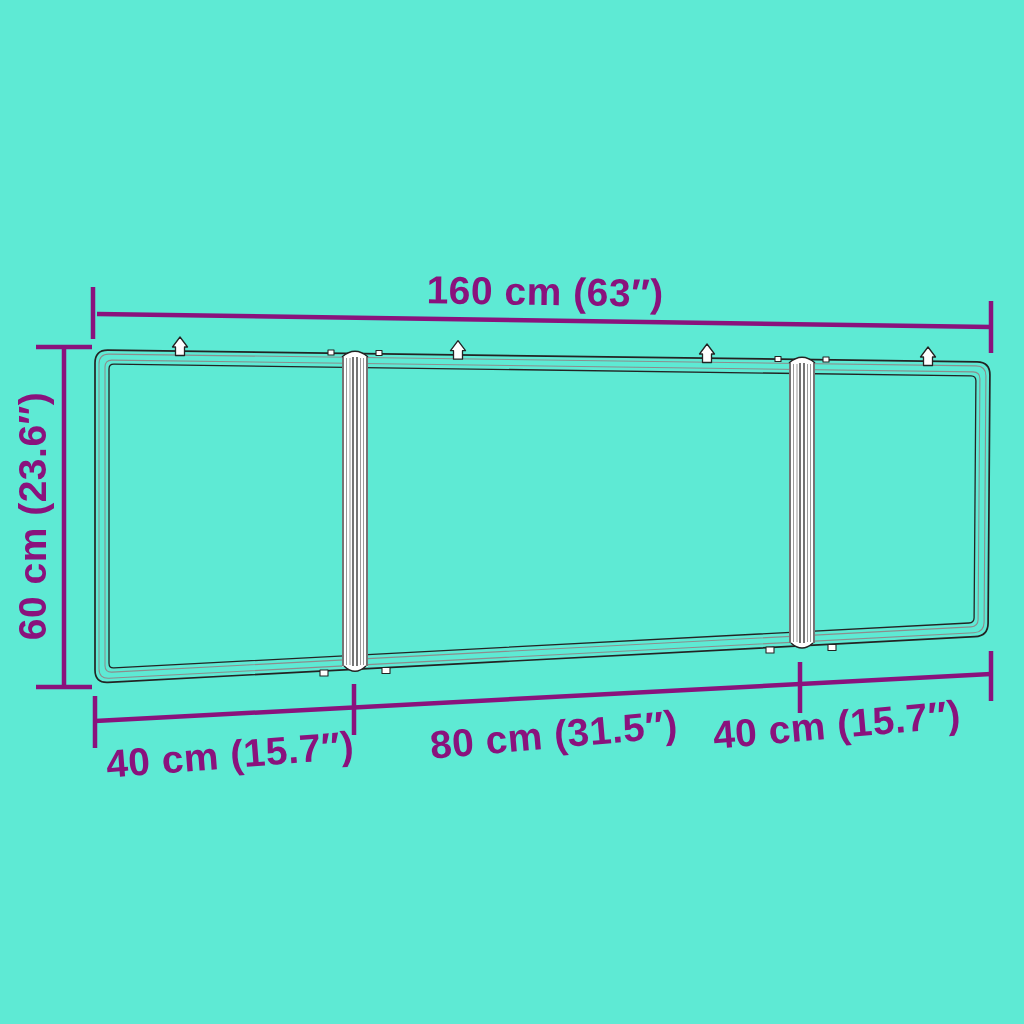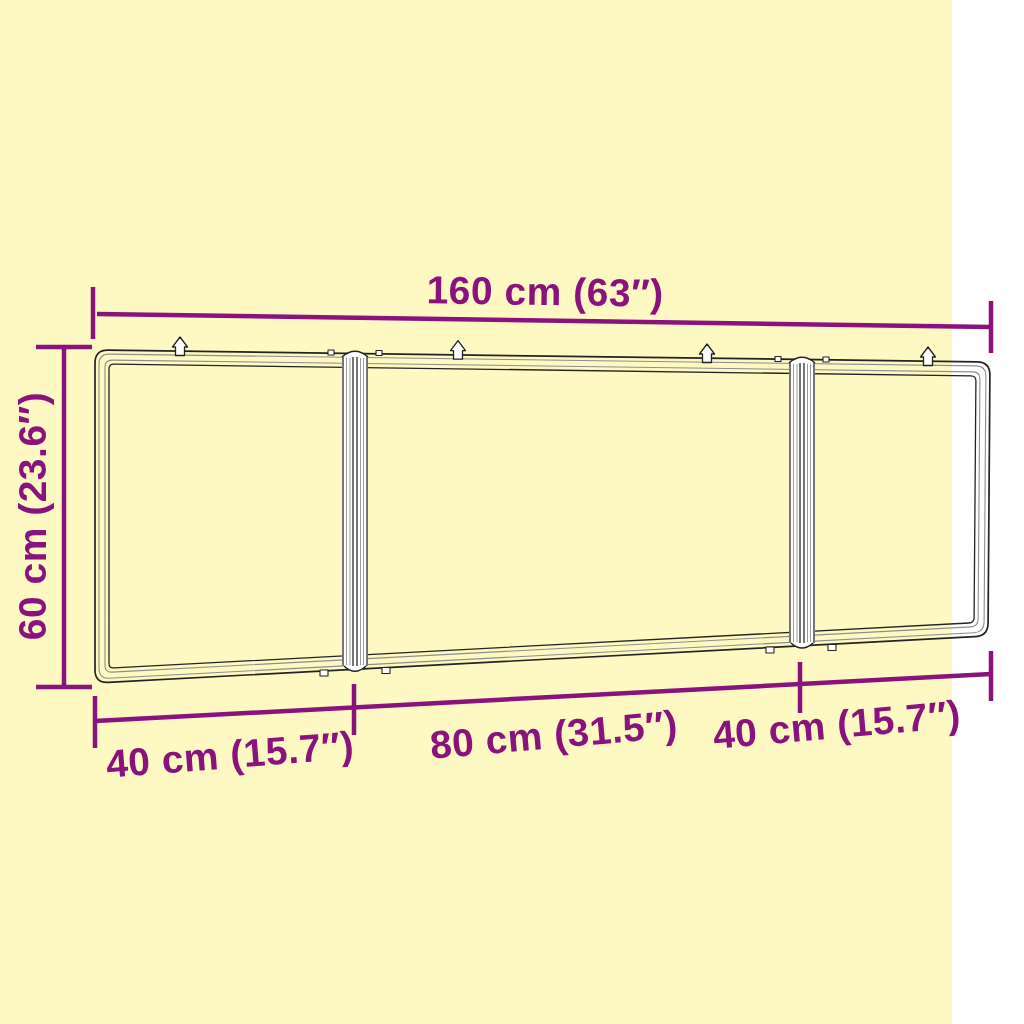--- a/index.html
+++ b/index.html
@@ -6,23 +6,23 @@
     margin: 0;
     padding: 0;
     width: 1024px;
     height: 1024px;
     background: #ffffff;
     overflow: hidden;
     font-family: "Liberation Sans", sans-serif;
   }
   .canvas {
     position: relative;
-    width: 952px;
+    width: 1024px;
     height: 1024px;
-    background: #fef9c3;
+    background: #5eead4;
   }
   svg { display: block; }
   .dim-label {
     font-family: "Liberation Sans", "DejaVu Sans", sans-serif;
     font-weight: bold;
     font-size: 39px;
     letter-spacing: 0.5px;
   }
 </style>
 </head>

